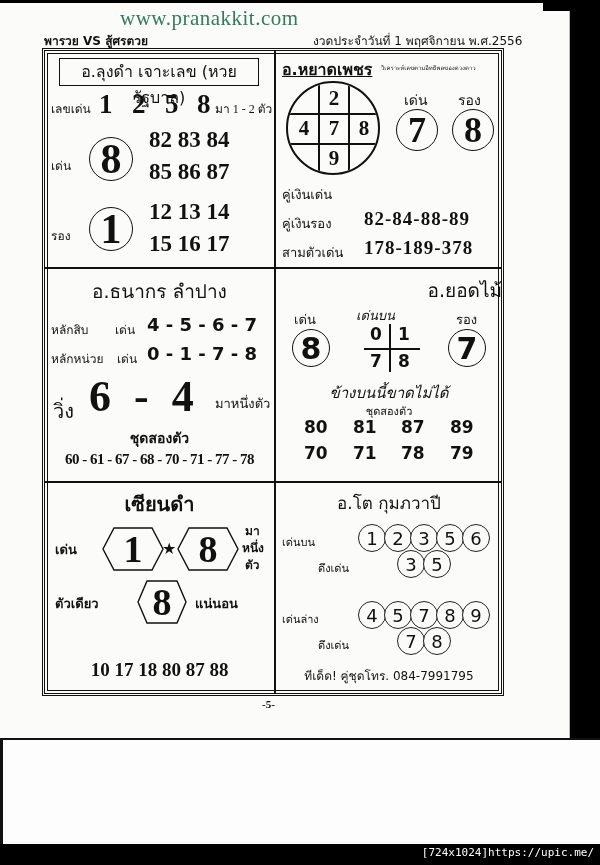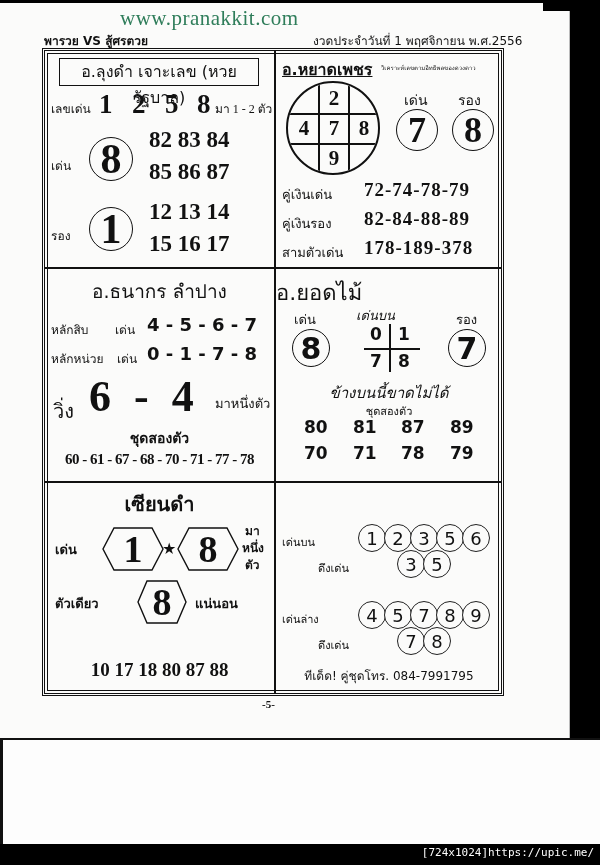--- a/index.html
+++ b/index.html
@@ -137,21 +137,20 @@
       <div class="g serif" style="left:62px;top:33px;">8</div>
       <div class="g serif" style="left:32px;top:63px;">9</div>
     </div>
 
     <div class="abs sans" style="left:128px;top:38px;font-size:14px;">เด่น</div>
     <div class="circle serif" style="left:120px;top:58px;width:42px;height:42px;font-size:36px;">7</div>
     <div class="abs sans" style="left:182px;top:38px;font-size:14px;">รอง</div>
     <div class="circle serif" style="left:176px;top:58px;width:42px;height:42px;font-size:36px;">8</div>
 
     <div class="abs sans" style="left:6px;top:133px;font-size:13px;">คู่เงินเด่น</div>
-    <div class="abs serif bold" style="left:88px;top:128px;font-size:19px;letter-spacing:1px;">72-74-78-79</div>
     <div class="abs sans" style="left:6px;top:162px;font-size:13px;">คู่เงินรอง</div>
     <div class="abs serif bold" style="left:88px;top:157px;font-size:19px;letter-spacing:1px;">82-84-88-89</div>
     <div class="abs sans" style="left:6px;top:191px;font-size:13px;">สามตัวเด่น</div>
     <div class="abs serif bold" style="left:88px;top:186px;font-size:19px;letter-spacing:1px;">178-189-378</div>
   </div>
 
   <div class="cell c3">
     <div class="abs sans" style="left:0;width:229px;text-align:center;top:7px;font-size:19px;">อ.ธนากร  ลำปาง</div>
     <div class="abs sans" style="left:6px;top:51px;font-size:12px;">หลักสิบ</div>
     <div class="abs sans" style="left:70px;top:51px;font-size:12px;">เด่น</div>
@@ -160,21 +159,21 @@
     <div class="abs sans" style="left:72px;top:80px;font-size:12px;">เด่น</div>
     <div class="abs sans bold" style="left:102px;top:74px;font-size:18px;">0 - 1 - 7 - 8</div>
     <div class="abs serif" style="left:8px;top:126px;font-size:20px;">วิ่ง</div>
     <div class="abs serif bold" style="left:44px;top:102px;font-size:44px;letter-spacing:6px;">6 - 4</div>
     <div class="abs serif" style="left:170px;top:124px;font-size:13px;">มาหนึ่งตัว</div>
     <div class="abs serif bold" style="left:0;width:229px;text-align:center;top:158px;font-size:14px;">ชุดสองตัว</div>
     <div class="abs serif" style="left:0;width:229px;text-align:center;top:182px;font-size:15px;font-weight:bold;letter-spacing:-0.5px;">60 - 61 - 67 - 68 - 70 - 71 - 77 - 78</div>
   </div>
 
   <div class="cell c4">
-    <div class="abs sans" style="left:0;width:226px;text-align:left;top:6px;font-size:22px;">อ.ยอดไม้</div>
+    <div class="abs sans" style="left:0;width:226px;text-align:right;top:6px;font-size:19px;">อ.ยอดไม้</div>
     <div class="abs sans" style="left:18px;top:40px;font-size:13px;">เด่น</div>
     <div class="circle sans" style="left:16px;top:60px;width:38px;height:38px;font-size:30px;">8</div>
     <div class="abs sans" style="left:80px;top:36px;font-size:13px;font-style:italic;">เด่นบน</div>
     <div class="abs" style="left:113px;top:55px;width:2px;height:48px;background:#111;"></div>
     <div class="abs" style="left:88px;top:79px;width:56px;height:2px;background:#111;"></div>
     <div class="abs sans bold" style="left:94px;top:55px;font-size:17px;">0</div>
     <div class="abs sans bold" style="left:122px;top:55px;font-size:17px;">1</div>
     <div class="abs sans bold" style="left:94px;top:82px;font-size:17px;">7</div>
     <div class="abs sans bold" style="left:122px;top:82px;font-size:17px;">8</div>
     <div class="abs sans" style="left:180px;top:40px;font-size:13px;">รอง</div>
@@ -215,20 +214,21 @@
       <svg width="50" height="44" viewBox="0 0 50 44">
           <polygon points="10,1 40,1 49,22 40,43 10,43 1,22" fill="none" stroke="#111" stroke-width="1.4"></polygon>
         </svg>
       <span>8</span>
     </div>
     <div class="abs sans bold" style="left:150px;top:110px;font-size:13px;">แน่นอน</div>
     <div class="abs serif bold" style="left:0;width:229px;text-align:center;top:176px;font-size:19px;">10  17  18  80  87  88</div>
   </div>
 
   <div class="cell c6">
+    <div class="abs sans" style="left:0;width:226px;text-align:center;top:6px;font-size:17px;">อ.โต กุมภวาปี</div>
     <div class="abs sans" style="left:6px;top:50px;font-size:11px;">เด่นบน</div>
     <div class="ball" style="left:82px;top:41px;">1</div>
     <div class="ball" style="left:108px;top:41px;">2</div>
     <div class="ball" style="left:134px;top:41px;">3</div>
     <div class="ball" style="left:160px;top:41px;">5</div>
     <div class="ball" style="left:186px;top:41px;">6</div>
     <div class="abs sans" style="left:42px;top:76px;font-size:11px;">ดึงเด่น</div>
     <div class="ball" style="left:121px;top:67px;">3</div>
     <div class="ball" style="left:147px;top:67px;">5</div>
 

